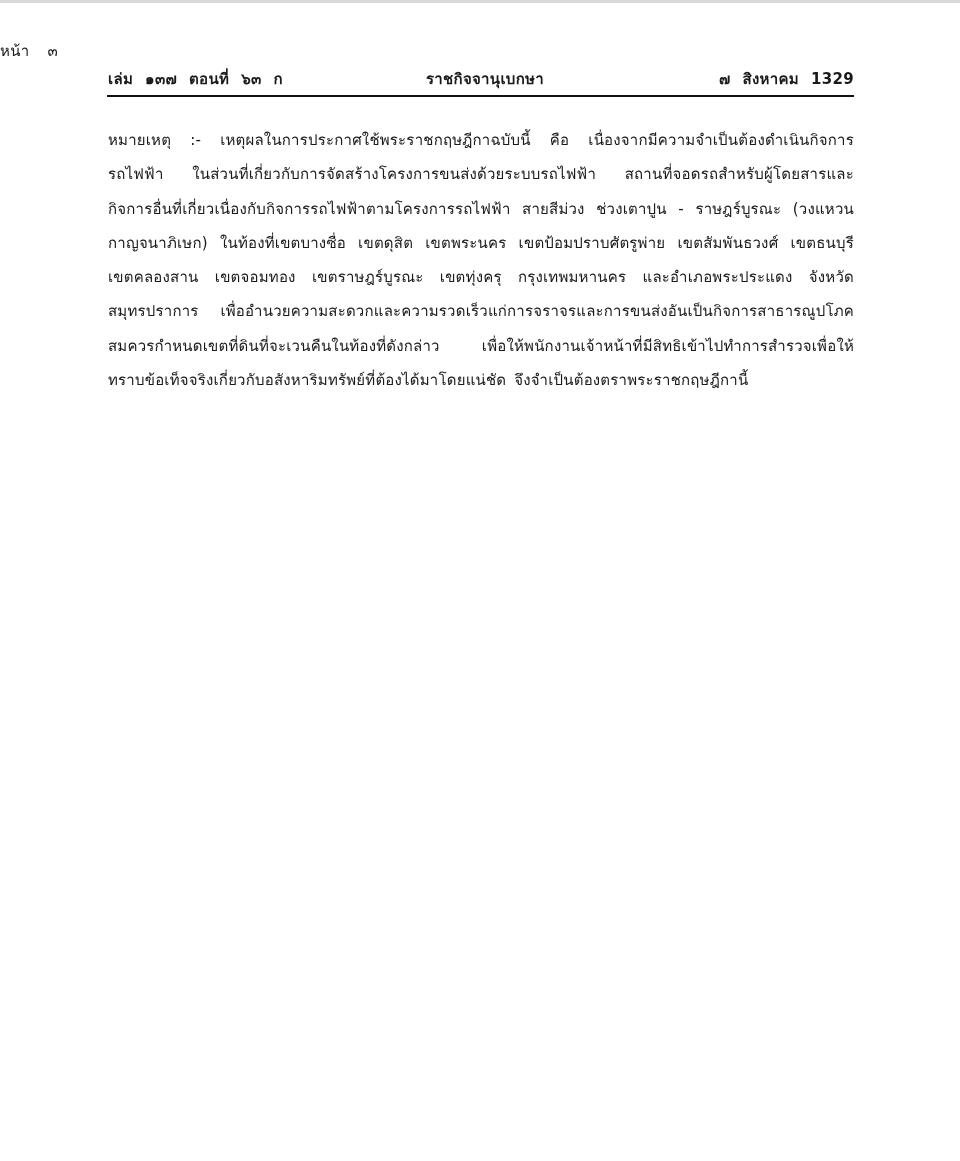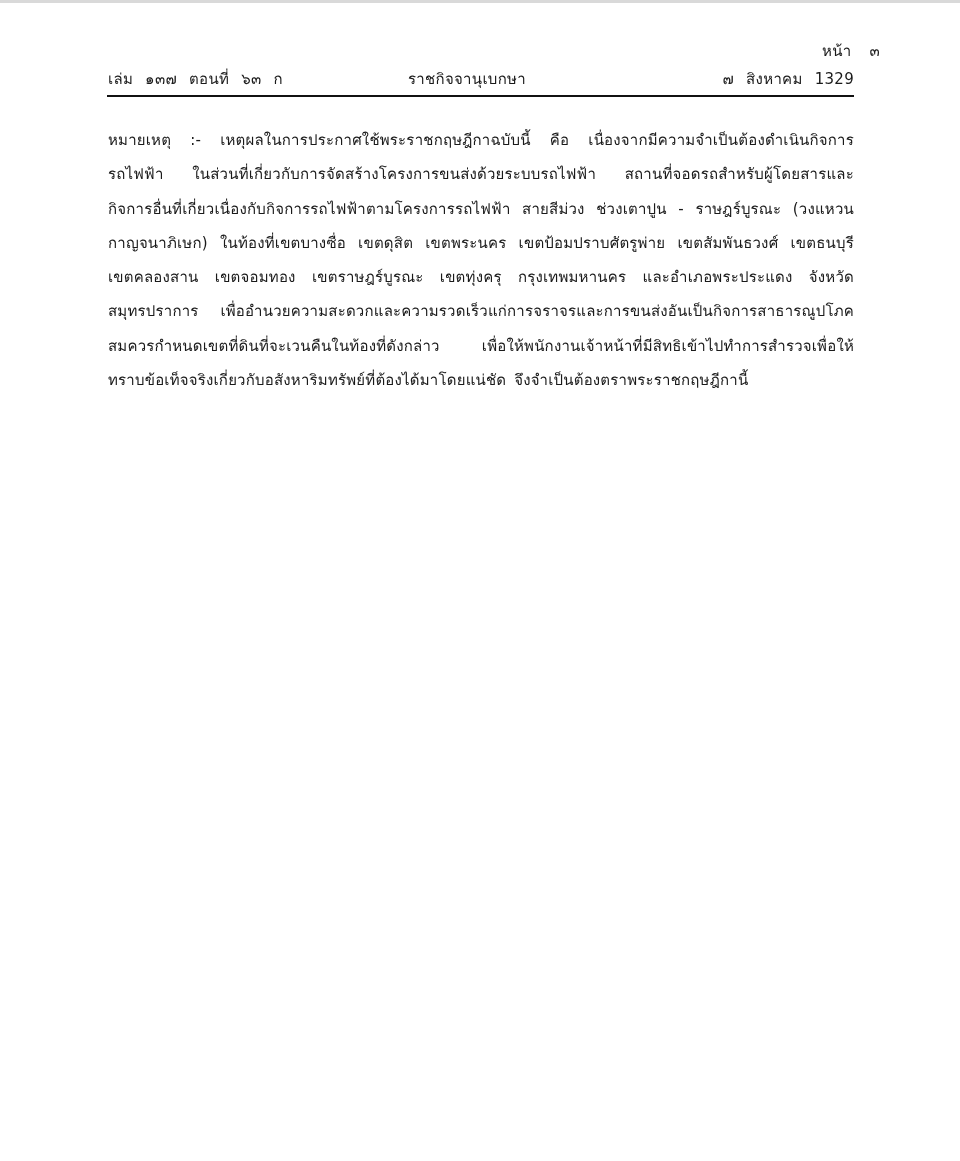--- a/index.html
+++ b/index.html
@@ -27,44 +27,45 @@
     left: 0; top: 3px;
     width: 960px;
     height: 1158px;
     background: #ffffff;
   }
   .page-number-line {
     position: absolute;
     top: 36px;
     left: 0;
     width: 880px;
-    text-align: right;
+    text-align: left;
     font-size: 15px;
     letter-spacing: 0.3px;
   }
   .page-number-line .gap { display: inline-block; width: 18px; }
   .header-row {
     position: absolute;
     top: 64px;
     left: 108px;
     width: 746px;
     height: 24px;
     font-size: 15px;
     letter-spacing: 0.3px;
+    font-weight: bold;
   }
   .header-left {
     position: absolute;
     left: 0; top: 0;
     white-space: nowrap;
     word-spacing: 6px;
   }
   .header-left span { margin-right: 12px; }
   .header-center {
     position: absolute;
-    left: 300px; top: 0;
+    left: 318px; top: 0;
     white-space: nowrap;
     text-align: right;
   }
   .header-right {
     position: absolute;
     right: 0; top: 0;
     white-space: nowrap;
   }
   .header-right span { margin-left: 12px; }
   .header-rule {

